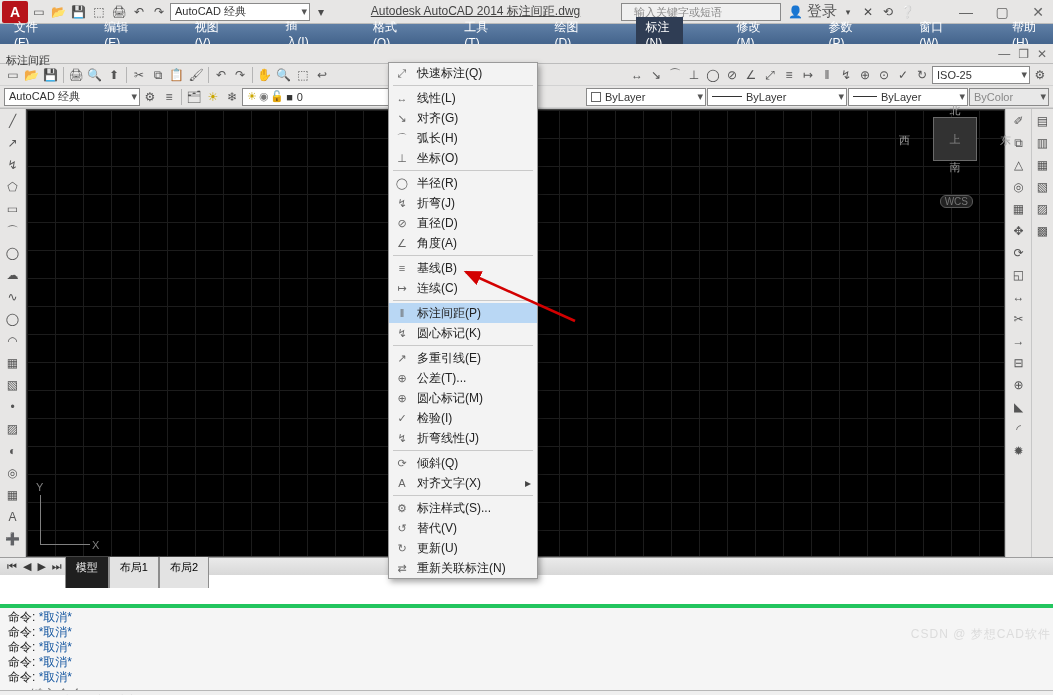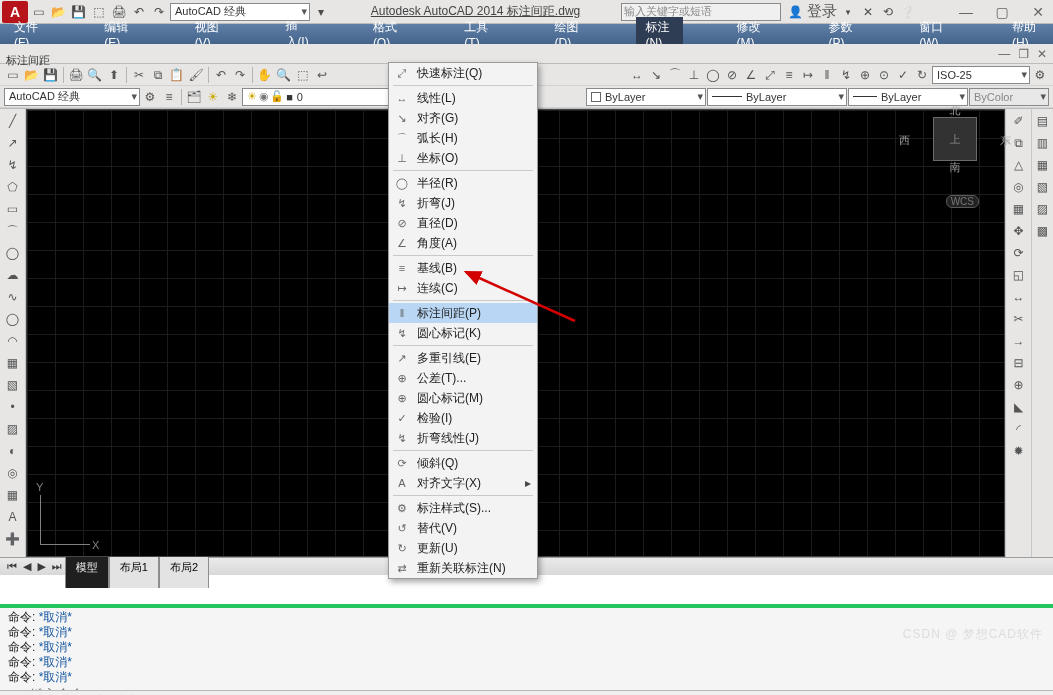--- a/index.html
+++ b/index.html
@@ -4,21 +4,21 @@
 <style>
   * { box-sizing: border-box; margin: 0; padding: 0; font-family: "Microsoft YaHei", Arial, sans-serif; }
   body { width: 1053px; height: 695px; background: #fff; overflow: hidden; position: relative; font-size: 12px; }
   
   .qat { display:flex; align-items:center; height:24px; background:#e7e6e5; border-bottom:1px solid #bcbcbc; padding:0 2px; gap:2px; }
   .logo { width:26px; height:22px; background:#b7131a; display:flex; align-items:center; justify-content:center; color:#fff; font-weight:bold; font-size:14px; border-radius:2px; }
   .qat .ico { width:18px; height:18px; display:flex; align-items:center; justify-content:center; color:#4b4b4b; border:1px solid transparent; border-radius:2px; font-size:12px; }
   .qat .drop { width:140px; height:18px; border:1px solid #8a8a8a; background:#fff; display:flex; align-items:center; padding:0 14px 0 4px; position:relative; font-size:11px; color:#333; }
   .qat .drop:after{content:"▾"; position:absolute; right:2px; color:#555;}
   .title-area { flex:1; text-align:center; font-size:12px; color:#444;text-decoration:underline; }
-  .search-box { width:160px; height:18px; border:1px solid #8a8a8a; background:#f0f0f0; color:#8a8a8a; font-size:11px; padding:0 2px; display:flex; align-items:center;}
+  .search-box { width:160px; height:18px; border:1px solid #8a8a8a; background:#f0f0f0; color:#8a8a8a; font-size:11px; padding:0 12px; display:flex; align-items:flex-end;}
   .user-area { display:flex; align-items:center; gap:2px; padding:0 4px; }
   .user-area span{ color:#555; font-size:15px;}
   .win-ctrl { display:flex; gap:10px; margin-left:30px; color:#666; align-items:center; }
   .win-ctrl span{ width:26px; text-align:center; font-size:14px; }
   
   .title2 { display:flex; align-items:center; height:20px; background:#e7e6e5; border-bottom:1px solid #bcbcbc; padding:0 6px; position:relative; }
   .title2 .ttext { font-size:11px; color:#333; position:relative;margin-top:14px; }
   .title2 .winc2 { position:absolute; right:6px; display:flex; gap:8px; color:#666; }
   
   .menubar { display:flex; height:20px; background:linear-gradient(#5f7fa6,#44648c); color:#fff; font-size:12px; align-items:center; padding:0 4px;gap:44px;}
@@ -46,21 +46,21 @@
   .ucs .xl{ position:absolute; width:50px; height:1px; background:#808080; bottom:0; left:0;}
   .ucs .yl{ position:absolute; height:50px; width:1px; background:#808080; bottom:0; left:0;}
   .ucs .xlab{position:absolute; left:52px; bottom:-6px; font-size:11px;}
   .ucs .ylab{position:absolute; left:-4px; bottom:52px; font-size:11px;}
   .cube { position:absolute; top:8px; right:10px; width:80px; text-align:center; color:#9e9e9e; font-size:11px;}
   .cube-box{width:44px;height:44px;border:1px solid #6a6a6a;background:#323232;margin:0 auto; position:relative; display:flex;align-items:center;justify-content:center; color:#888;}
   .cube .n{position:absolute; top:-14px; width:80px;}
   .cube .s{position:absolute; bottom:-14px; width:80px;}
   .cube .e{position:absolute; right:-16px; top:16px;}
   .cube .w{position:absolute; left:-16px; top:16px;}
-  .wcs { position:absolute; top:86px; right:26px; color:#777; border:1px solid #5a5a5a; padding:0 4px; font-size:10px; border-radius:6px; background:#222;}
+  .wcs { position:absolute; top:86px; right:32px; color:#777; border:1px solid #5a5a5a; padding:0 4px; font-size:10px; border-radius:6px; background:#222;}
   
   .tabsrow{ height:18px; background:linear-gradient(#eaeaea,#d8d8d8); border-top:1px solid #9d9d9d; display:flex; align-items:center; font-size:11px; padding:0 4px; gap:0; }
   .tabsrow .nav{ color:#3a3a3a; padding:0 3px; }
   .tabsrow .tab{ padding:13px 10px; border:1px solid #8d8d8d; border-bottom:none; background:#e3e3e3; margin-top:1px;text-align:center; }
   .tabsrow .tab.active{ background:#1f1f1f; color:#eee; }
   
   .cmdhist{ height:86px; background:#f5f5f5; border-top:4px solid #22c55e; padding:2px 8px; overflow:hidden; font-size:12px; color:#222; position:relative;margin-top:29px;}
   .cmdhist .line{ line-height:15px; font-family:"SimSun",monospace; }
   .cmdhist .line .cancel{ color:#1456a0; }
   .cmdline{ display:flex; align-items:center; gap:4px; margin-top:2px; }
@@ -70,21 +70,21 @@
   
   .menu { position:absolute; top:62px; left:388px; width:150px; background:#f3f3f3; border:1px solid #9a9a9a; box-shadow:2px 3px 6px rgba(0,0,0,.35); z-index:50; font-size:12px;}
   .menu .mrow{ display:flex; align-items:center; height:20px; padding:0 6px 0 4px; gap:6px; cursor:default; }
   .menu .mrow.highlight{ background:#b9d7f4; }
   .menu .mrow .mi{ width:18px; height:16px; color:#666; display:flex;align-items:center;justify-content:center; font-size:11px;}
   .menu .mrow .ml{ flex:1; color:#222; white-space:nowrap;}
   .menu .mrow .arr{ color:#444; }
   .menu .sep{ height:1px; background:#c9c9c9; margin:2px 4px; }
   
   .arrow{ position:absolute; top:266px; left:460px; width:120px; height:60px; z-index:60; pointer-events:none;}
-  .watermark{ position:absolute; right:10px; bottom:52px; color:#cfcfcf; font-size:12px; opacity:.65; letter-spacing:1px;}
+  .watermark{ position:absolute; right:2px; bottom:52px; color:#cfcfcf; font-size:12px; opacity:.65; letter-spacing:1px;}
 </style>
 </head>
 <body>
 
 <div class="qat">
   <div class="logo">A</div>
   <span class="ico">▭</span>
   <span class="ico">📂</span>
   <span class="ico">💾</span>
   <span class="ico">⬚</span>

